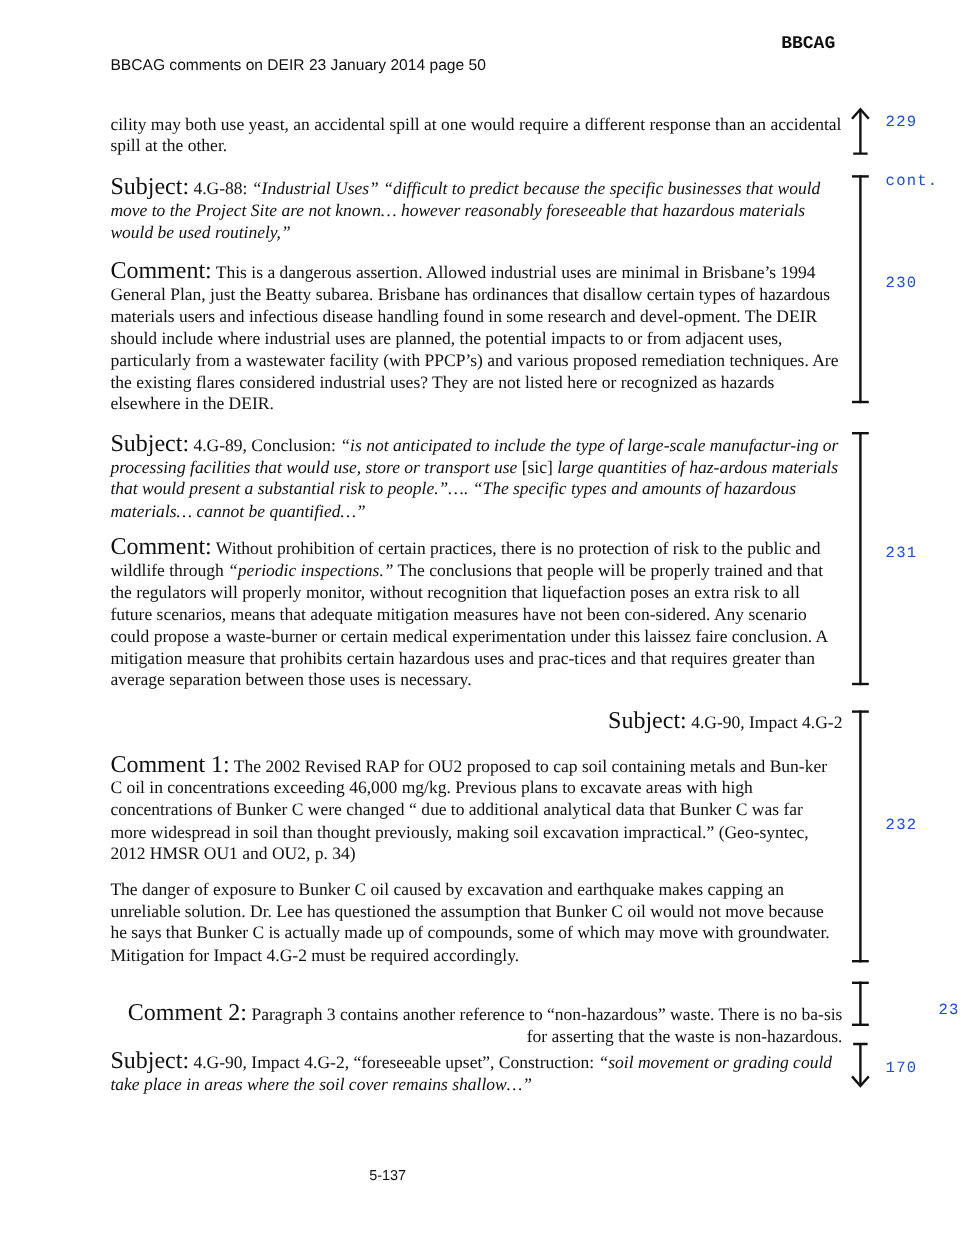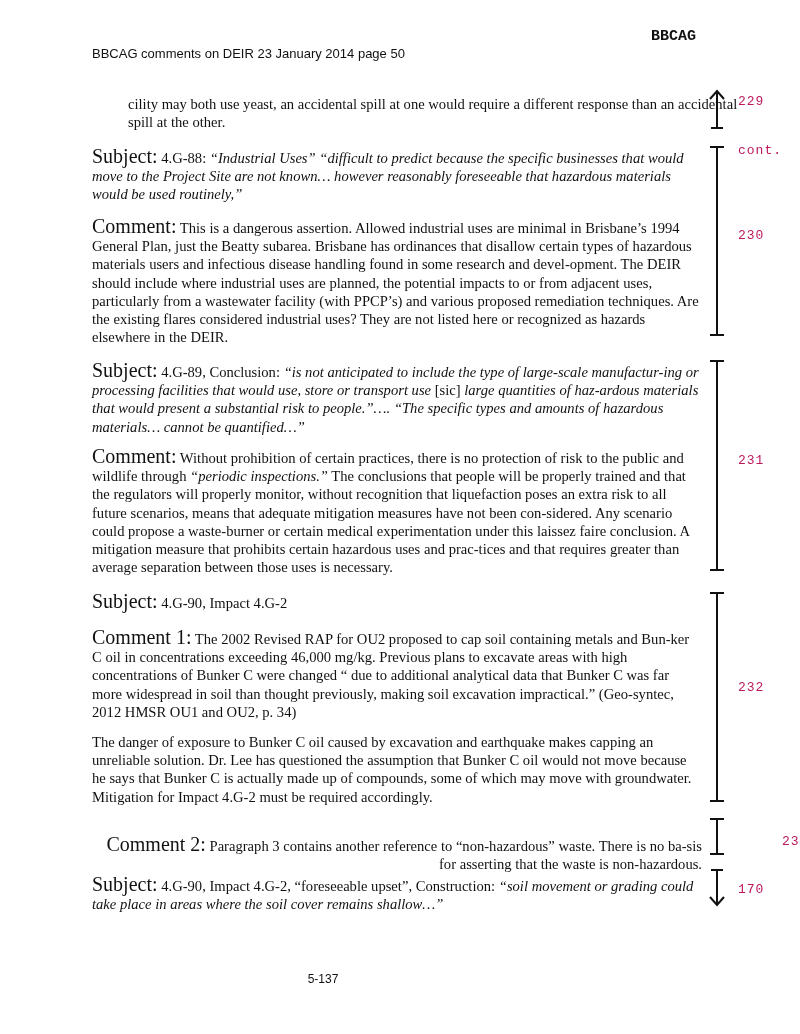--- a/index.html
+++ b/index.html
@@ -4,50 +4,50 @@
   <style>
     html, body { margin: 0; padding: 0; background: #ffffff; }
     body { width: 800px; height: 1034px; position: relative; overflow: hidden; color: #111; }
     .hdr-right { position: absolute; top: 28px; left: 651px; font-family: Liberation Mono, monospace; font-weight: bold; font-size: 15px; }
     .hdr-left { position: absolute; top: 46px; left: 92px; font-family: "Liberation Sans", sans-serif; font-size: 13px; }
     .block { position: absolute; left: 92px; width: 610px; font-family: "Liberation Serif", serif; font-size: 14.6px; line-height: 18.2px; }
     .lbl { font-family: Liberation Serif, serif; font-size: 20px; }
     .it { font-style: italic; text-align: center; }
     .bar { position: absolute; left: 716px; width: 2px; background: #111; }
     .cap { position: absolute; left: 710px; width: 14px; height: 2px; background: #111; }
-    .num { position: absolute; left: 738px; font-family: "Liberation Mono", monospace; font-size: 13px; color: #be185d; letter-spacing: 1px; text-align: right; }
+    .num { position: absolute; left: 738px; font-family: "Liberation Mono", monospace; font-size: 13px; color: #1d4ed8; letter-spacing: 1px; text-align: right; }
     .footer { position: absolute; top: 972px; left: 0; width: 646px; text-align: center; font-family: "Liberation Sans", sans-serif; font-size: 12px; }
   </style>
 </head>
 <body>
 
 <div class="hdr-right">BBCAG</div>
 <div class="hdr-left">BBCAG comments on DEIR 23 January 2014 page 50</div>
 
-<div class="block" style="top:95px;margin-left:36px;">
+<div class="block" style="top:95px;">
   <span>cility may both use yeast, an accidental spill at one would require a different response than an accidental spill at the other.</span>
 </div>
 
 <div class="block" style="top:147px;">
   <span class="lbl">Subject:</span><span> 4.G-88: </span><span class="it">“Industrial Uses” “difficult to predict because the specific businesses that would move to the Project Site are not known… however reasonably foreseeable that hazardous materials would be used routinely,”</span>
 </div>
 
 <div class="block" style="top:217px;">
   <span class="lbl">Comment:</span><span> This is a dangerous assertion.  Allowed industrial uses are minimal in Brisbane’s 1994 General Plan, just the Beatty subarea. Brisbane has ordinances that disallow certain types of hazardous materials users and infectious disease handling found in some research and devel-opment. The DEIR should include where industrial uses are planned, the potential impacts to or from adjacent uses, particularly from a wastewater facility (with PPCP’s) and various proposed remediation techniques.  Are the existing flares considered industrial uses?  They are not listed here or recognized as hazards elsewhere in the DEIR.</span>
 </div>
 
 <div class="block" style="top:361px;">
   <span class="lbl">Subject:</span><span> 4.G-89, Conclusion: </span><span class="it">“is not anticipated to include the type of large-scale manufactur-ing or processing facilities that would use, store or transport use </span><span>[sic]</span><span class="it"> large quantities of haz-ardous materials that would present a substantial risk to people.”…. “The specific types and amounts of hazardous materials… cannot be quantified…”</span>
 </div>
 
 <div class="block" style="top:447px;">
   <span class="lbl">Comment:</span><span> Without prohibition of certain practices, there is no protection of risk to the public and wildlife through </span><span class="it">“periodic inspections.”</span><span>  The conclusions that people will be properly trained and that the regulators will properly monitor, without recognition that liquefaction poses an extra risk to all future scenarios, means that adequate mitigation measures have not been con-sidered.  Any scenario could propose a waste-burner or certain medical experimentation under this laissez faire conclusion. A mitigation measure that prohibits certain hazardous uses and prac-tices and that requires greater than average separation between those uses is necessary.</span>
 </div>
 
-<div class="block" style="top:592px;">
+<div class="block" style="top:592px;text-align:right;">
   <span class="lbl">Subject:</span><span> 4.G-90, Impact 4.G-2</span>
 </div>
 
 <div class="block" style="top:628px;">
   <span class="lbl">Comment 1:</span><span> The 2002 Revised RAP for OU2 proposed to cap soil containing metals and Bun-ker C oil in concentrations exceeding 46,000 mg/kg. Previous plans to excavate areas with high concentrations of Bunker C were changed “ due to additional analytical data that Bunker C was far more widespread in soil than thought previously, making soil excavation impractical.” (Geo-syntec, 2012 HMSR OU1 and OU2, p. 34)</span>
 </div>
 
 <div class="block" style="top:733px;">
   <span>The danger of exposure to Bunker C oil caused by excavation and earthquake makes capping an unreliable solution. Dr. Lee has questioned the assumption that Bunker C oil would not move because he says that Bunker C is actually made up of compounds, some of which may move with groundwater. Mitigation for Impact 4.G-2 must be required accordingly.</span>
 </div>

